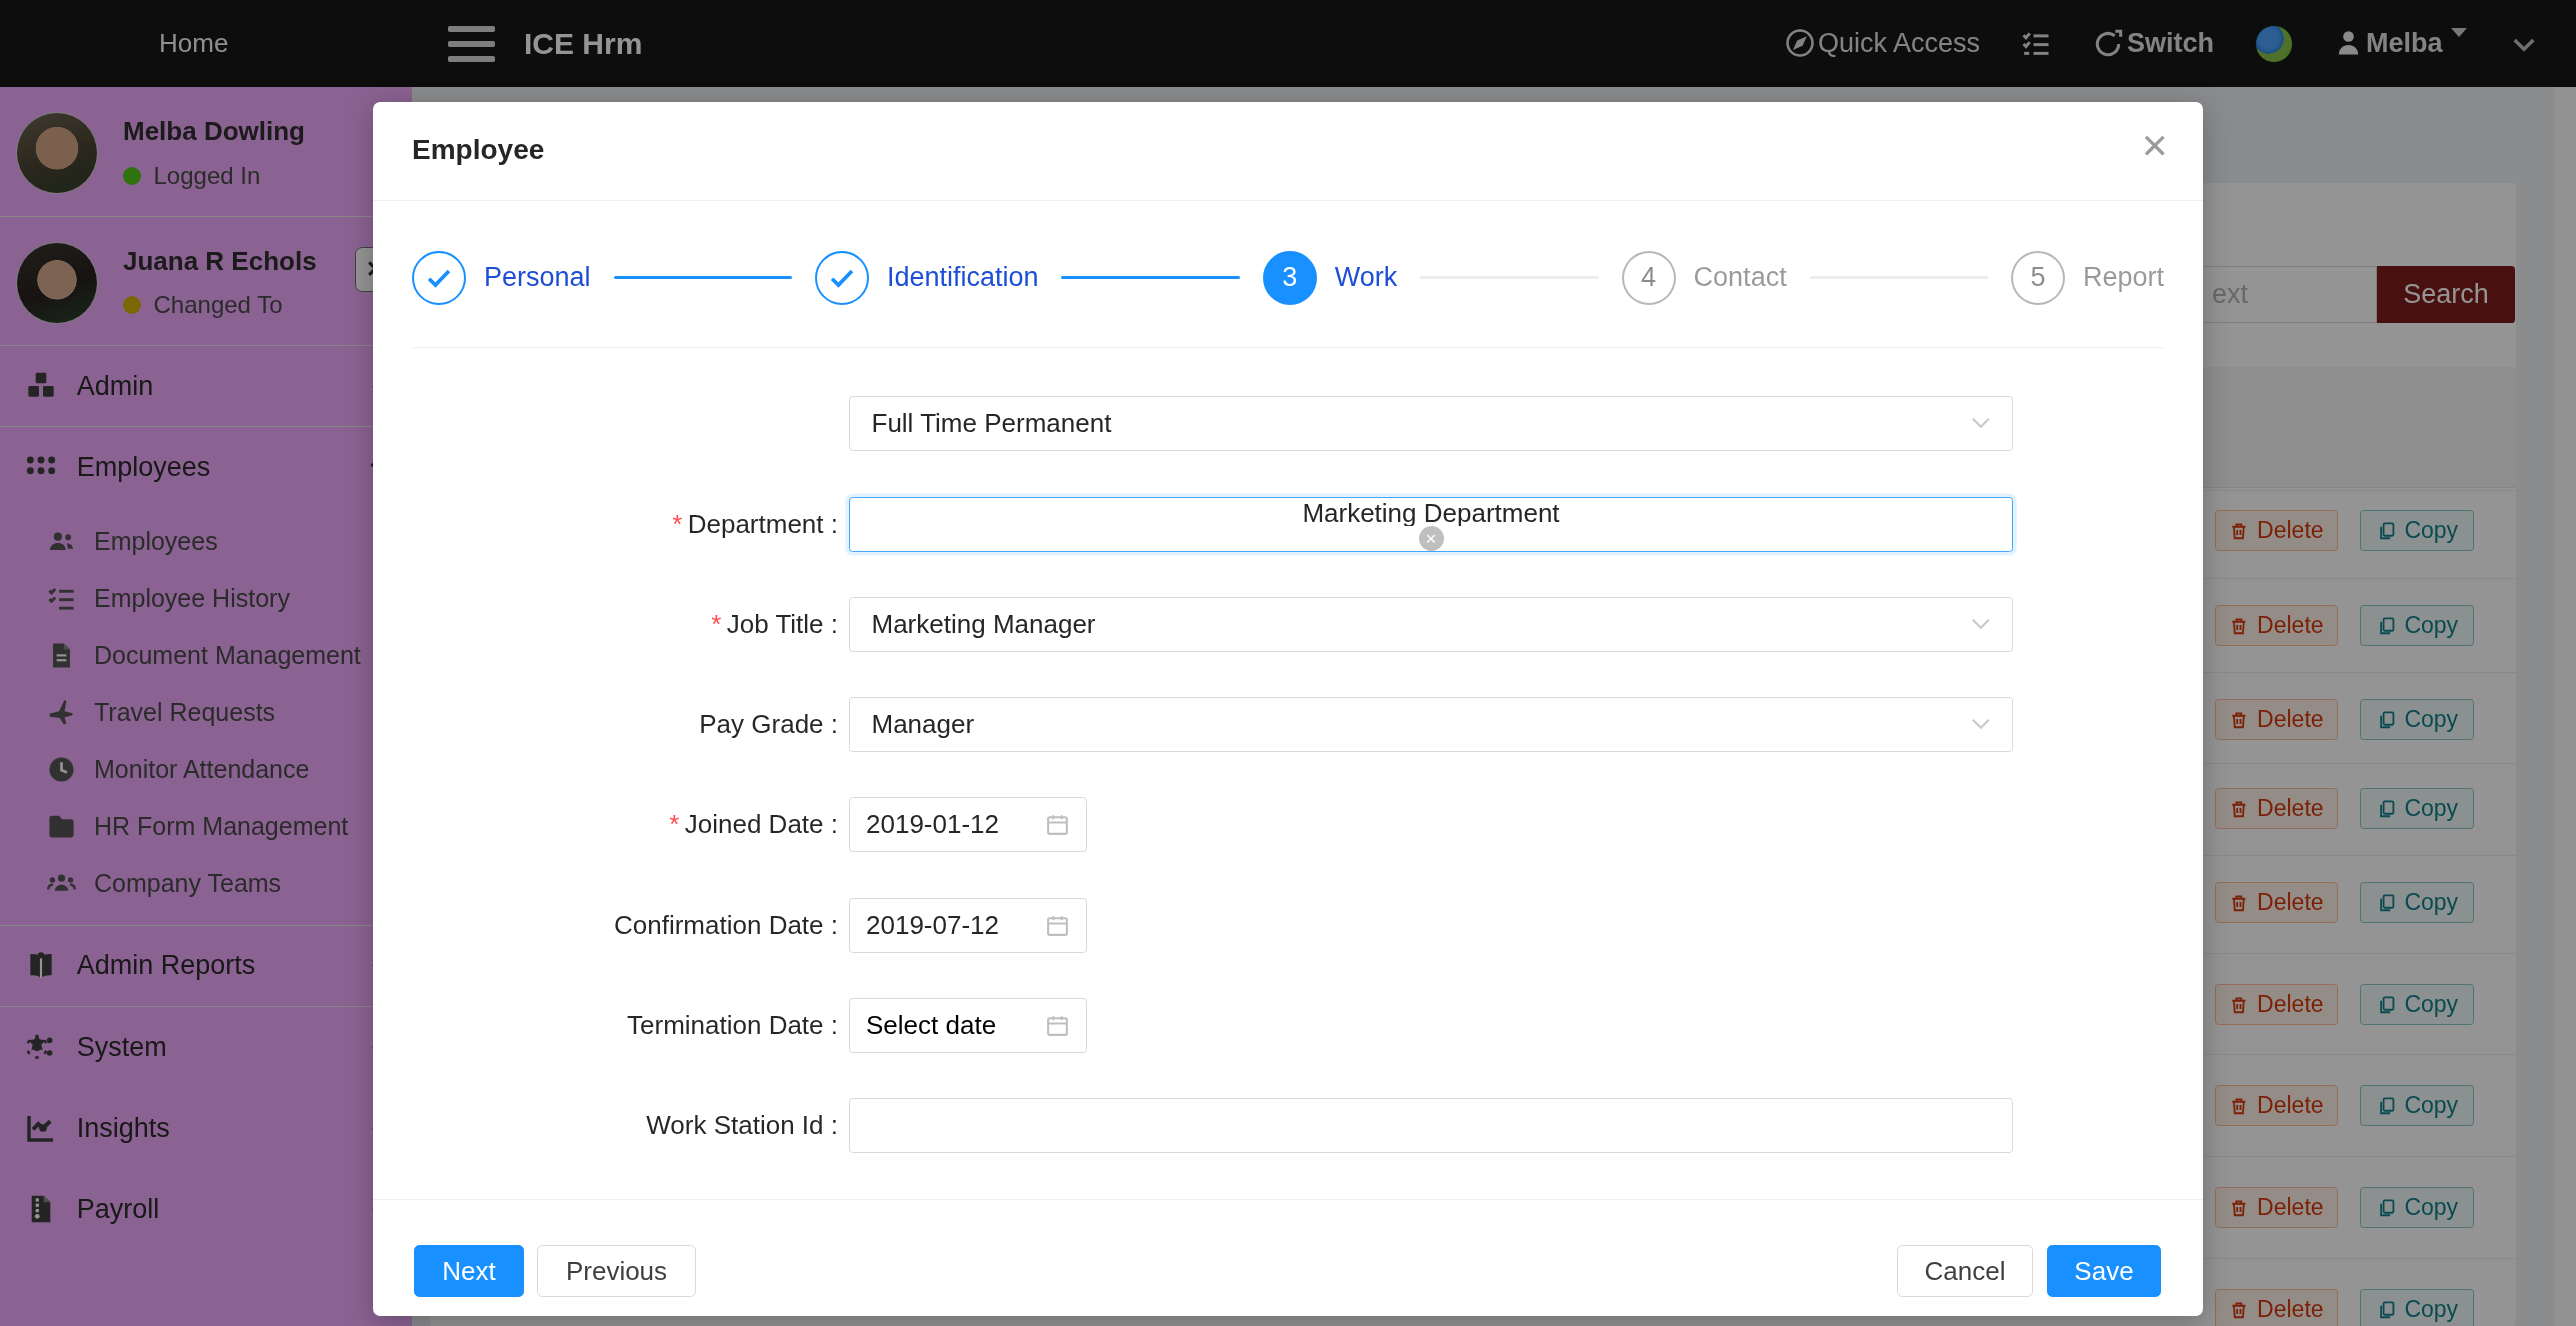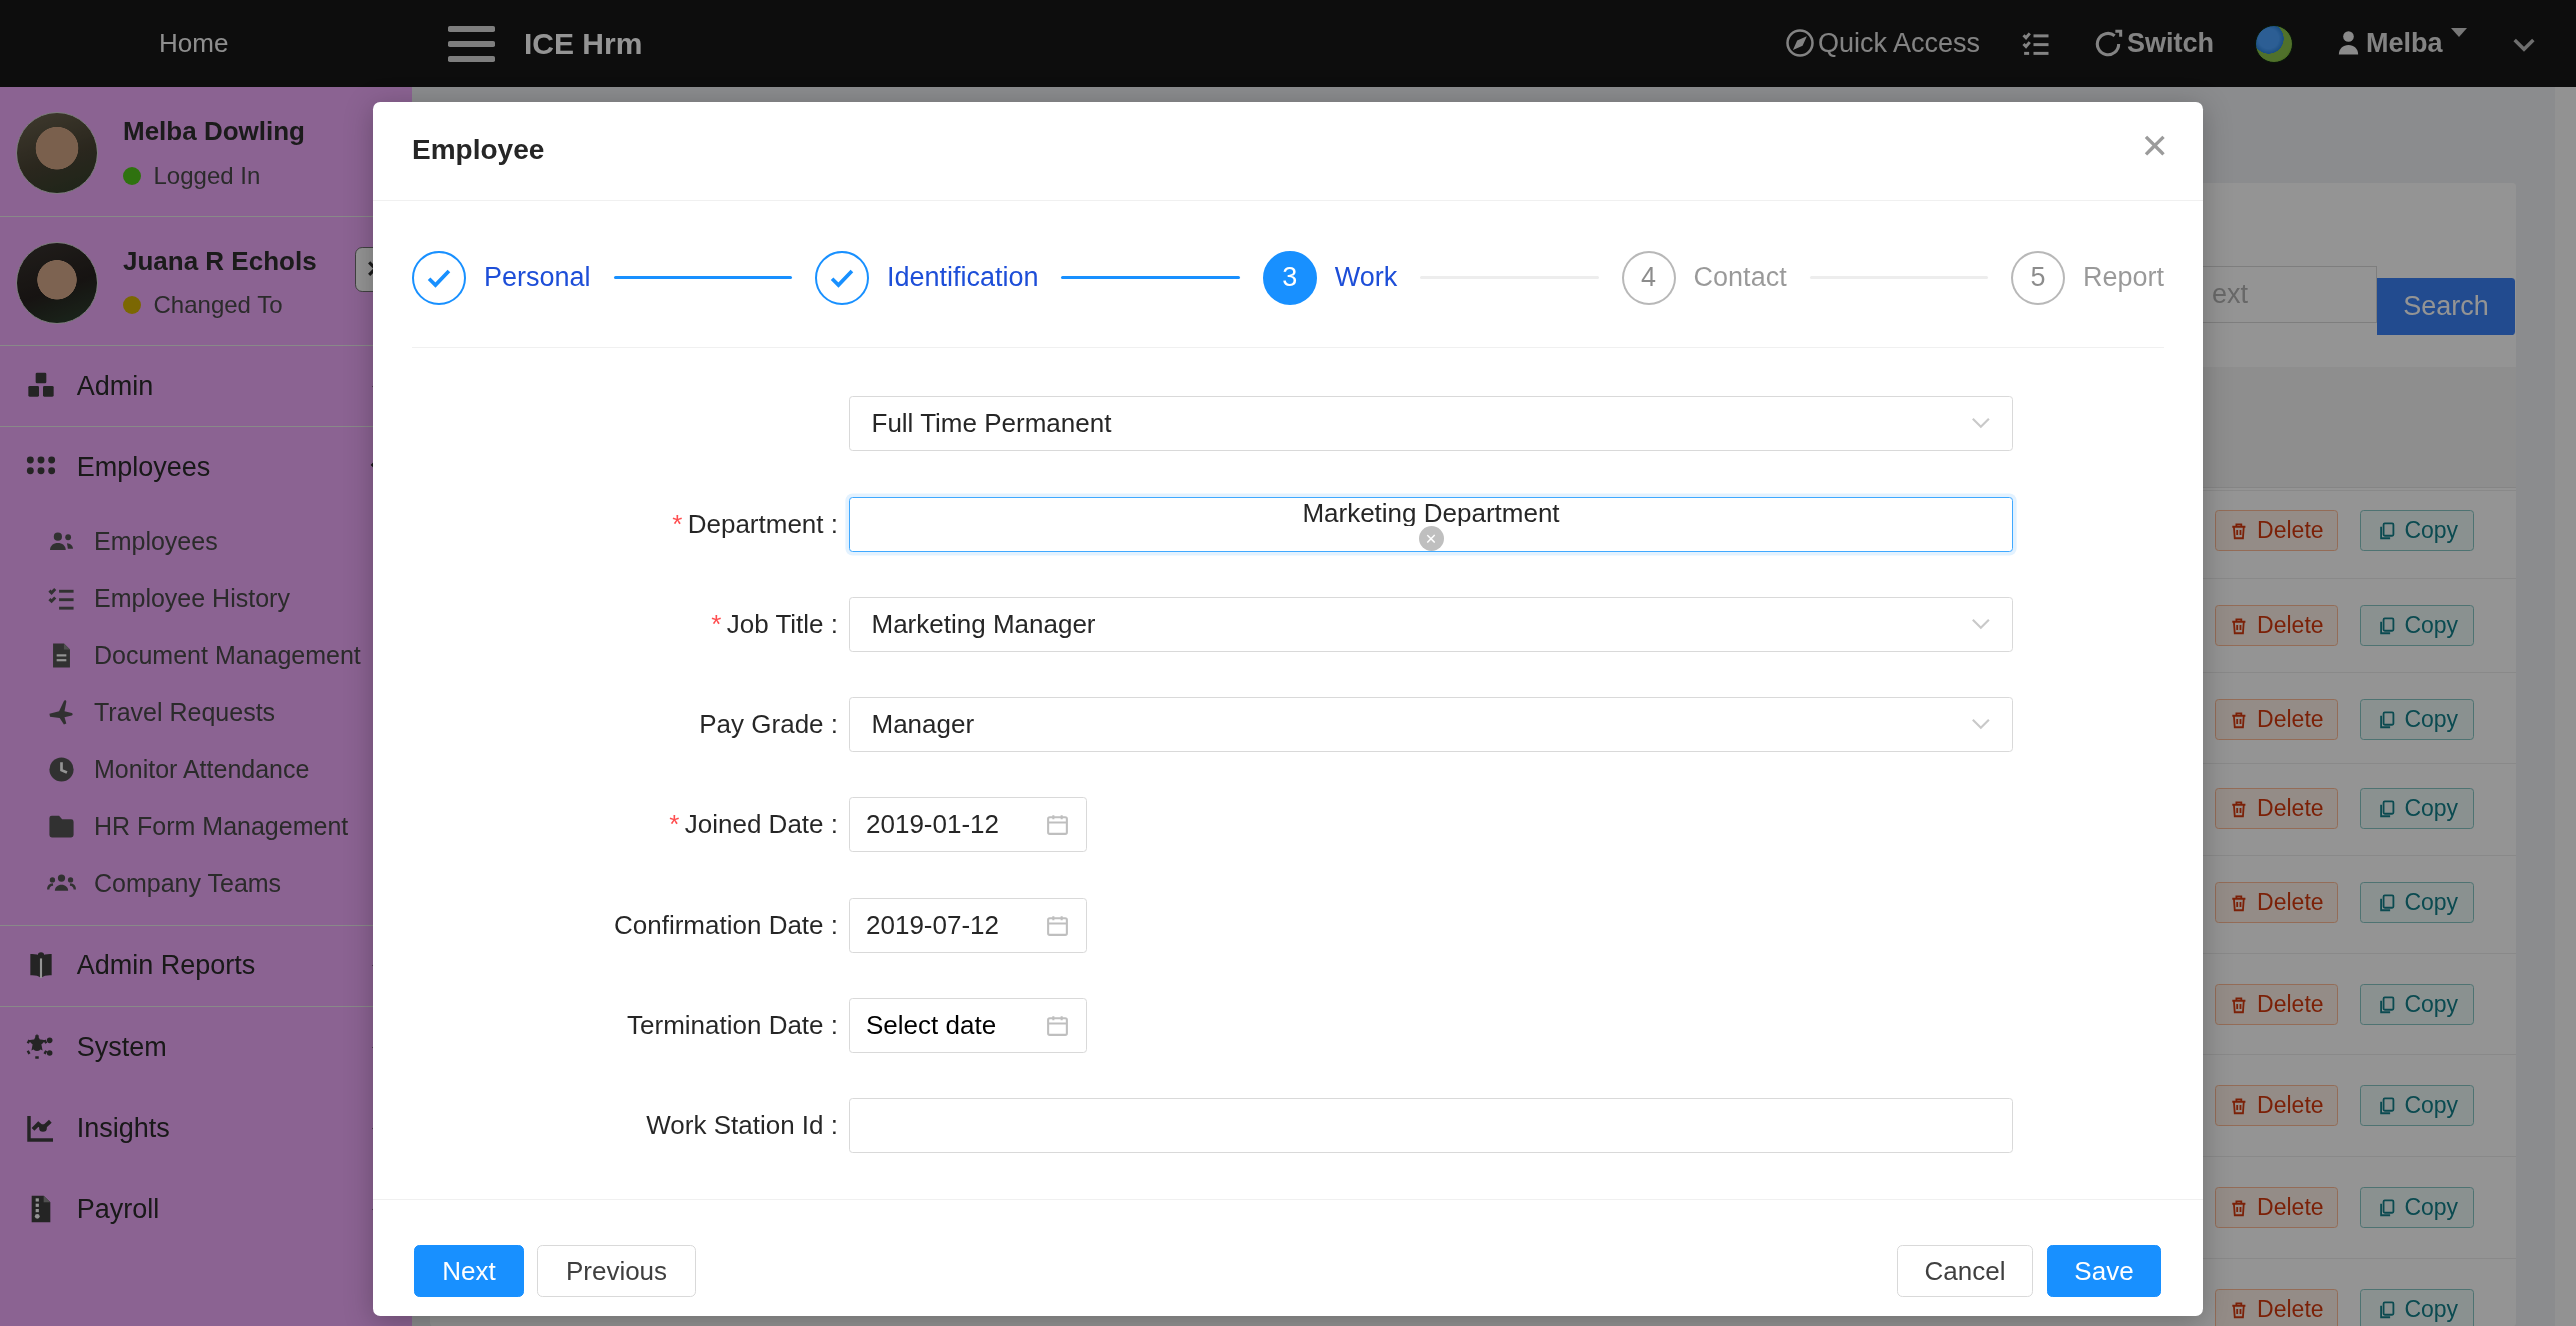--- a/index.html
+++ b/index.html
@@ -36,21 +36,21 @@
   .menu-section .chev { position:absolute; right:21.5px; }
   .submenu { border-bottom:1.8px solid #ececec; padding:5.4px 0 12.5px 0; }
   .submenu-item { display:flex; align-items:center; gap:18px; height:57px; padding-left:47px; cursor:pointer; }
   .submenu-item .mlabel { font-size:25px; color:#4a4a4a; }
   .icon { flex-shrink:0; }
 
   
   .content-card { position:absolute; left:430px; top:183px; width:2086px; height:1143px; background:#ffffff; border-radius:3.6px; }
   .bg-search-input { position:absolute; left:2014px; top:266px; width:363px; height:57px; background:#fff; border:0.9px solid #d9d9d9; }
   .bg-search-frag { position:absolute; left:197px; top:0; line-height:55px; color:#b3b3b3; font-size:27px; }
-  .bg-search-btn { position:absolute; left:2377px; top:278px; width:138px; height:57px; background:#3b82f6; color:#fff; font-size:27px; border:none; border-radius:0 3.6px 3.6px 0; display:flex; align-items:center; justify-content:center; cursor:pointer; }
+  .bg-search-btn { position:absolute; left:2377px; top:266px; width:138px; height:57px; background:#7f1d1d; color:#fff; font-size:27px; border:none; border-radius:0 3.6px 3.6px 0; display:flex; align-items:center; justify-content:center; cursor:pointer; }
   .thead-band { position:absolute; left:430px; top:367px; width:2086px; height:121px; background:#f4f4f4; border-bottom:0.9px solid #e6e6e6; }
   .row-div { position:absolute; left:430px; width:2086px; border-top:0.9px solid #ececec; }
   .bg-row-btns { position:absolute; display:flex; gap:22.4px; }
   .btn-delete { width:123px; height:41px; background:#fff2e8; border:1.8px solid #ffbb96; color:#d4380d; border-radius:3.6px; font-size:23px; display:flex; align-items:center; justify-content:center; gap:8px; cursor:pointer; }
   .btn-copy { width:114px; height:41px; background:#eefaf9; border:1.8px solid #87c7c4; color:#13808a; border-radius:3.6px; font-size:23px; display:flex; align-items:center; justify-content:center; gap:8px; cursor:pointer; }
   .scroll-strip { position:absolute; left:2555px; top:87px; width:20.6px; height:1240px; background:#fbfbfb; }
 
   
   .overlay { position:absolute; left:0; top:0; width:2576px; height:1326px; background:rgba(0,0,0,0.42); z-index:50; }
 

